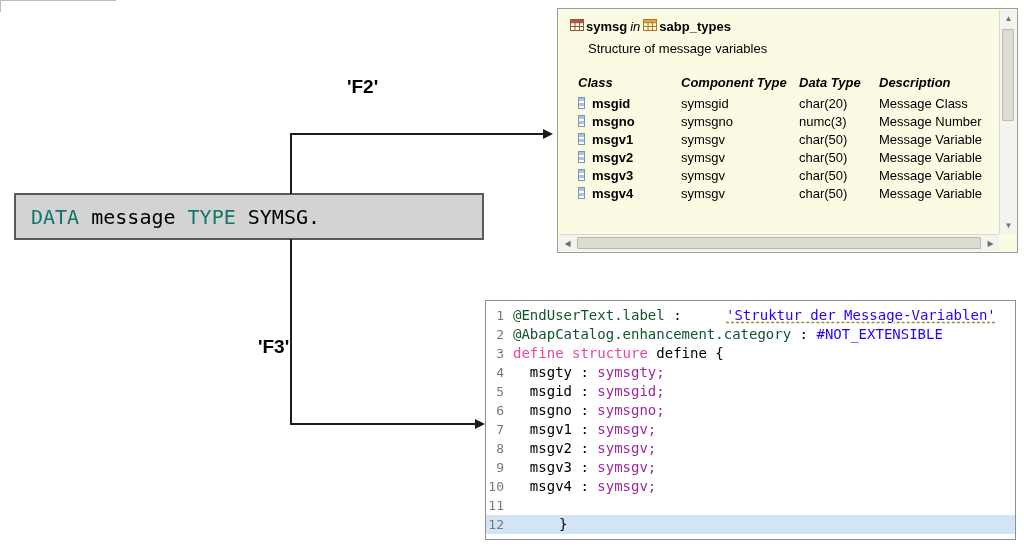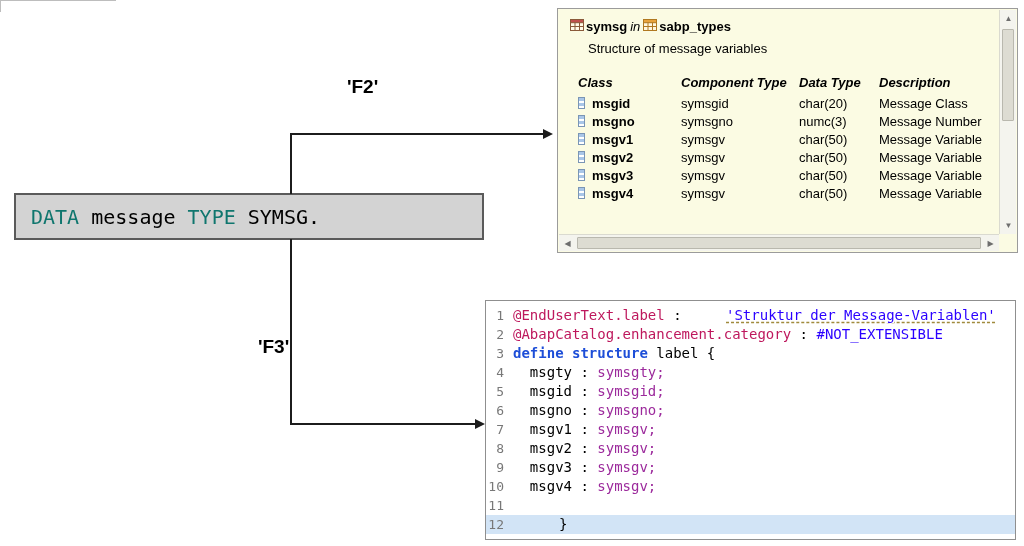--- a/index.html
+++ b/index.html
@@ -87,29 +87,29 @@
     position:absolute; left:485px; top:300px; width:531px; height:240px;
     background:#ffffff; border:1px solid #8f8f8f; padding-top:5px; overflow:hidden;
   }
   .ed-line {
     display:flex; height:19px; line-height:19px;
     font-family:"DejaVu Sans Mono","Liberation Mono",monospace; font-size:14px;
   }
   .ed-line.current { background:#d2e4f6;gap:46px; }
   .ln { flex:0 0 27px; text-align:right; padding-right:9px; color:#787878; font-size:13px; }
   .code { white-space:pre; color:#000; }
-  .ann { color:#be185d;margin-top:24px; }
+  .ann { color:#14532d;margin-top:24px; }
   .pln { color:#000000; }
   .str {
     color:#2a00ff;
     text-decoration:underline; text-decoration-style:dashed;
     text-decoration-color:#a08a3c; text-underline-offset:2px;margin-left:36px;
   }
   .enu { color:#2a00ff; }
-  .kwd { color:#1d4ed8; font-weight:bold; }
+  .kwd { color:#ec4899; font-weight:normal; }
   .typ { color:#9c2a9c; }
 </style>
 </head>
 <body>
 
 <div class="canvas">
 
   <div class="frame-corner"></div>
 
   <div class="decl-box">
@@ -232,21 +232,21 @@
     <div class="ed-line">
       <span class="ln">1</span>
       <span class="code"><span class="ann">@EndUserText.label</span><span class="pln"> : </span><span class="str">'Struktur der Message-Variablen'</span></span>
     </div>
     <div class="ed-line">
       <span class="ln">2</span>
       <span class="code"><span class="ann">@AbapCatalog.enhancement.category</span><span class="pln"> : </span><span class="enu">#NOT_EXTENSIBLE</span></span>
     </div>
     <div class="ed-line">
       <span class="ln">3</span>
-      <span class="code"><span class="kwd">define structure</span><span class="pln"> label {</span></span>
+      <span class="code"><span class="kwd">define structure</span><span class="pln"> define {</span></span>
     </div>
     <div class="ed-line">
       <span class="ln">4</span>
       <span class="code"><span class="pln">  msgty : </span><span class="typ">symsgty;</span></span>
     </div>
     <div class="ed-line">
       <span class="ln">5</span>
       <span class="code"><span class="pln">  msgid : </span><span class="typ">symsgid;</span></span>
     </div>
     <div class="ed-line">

